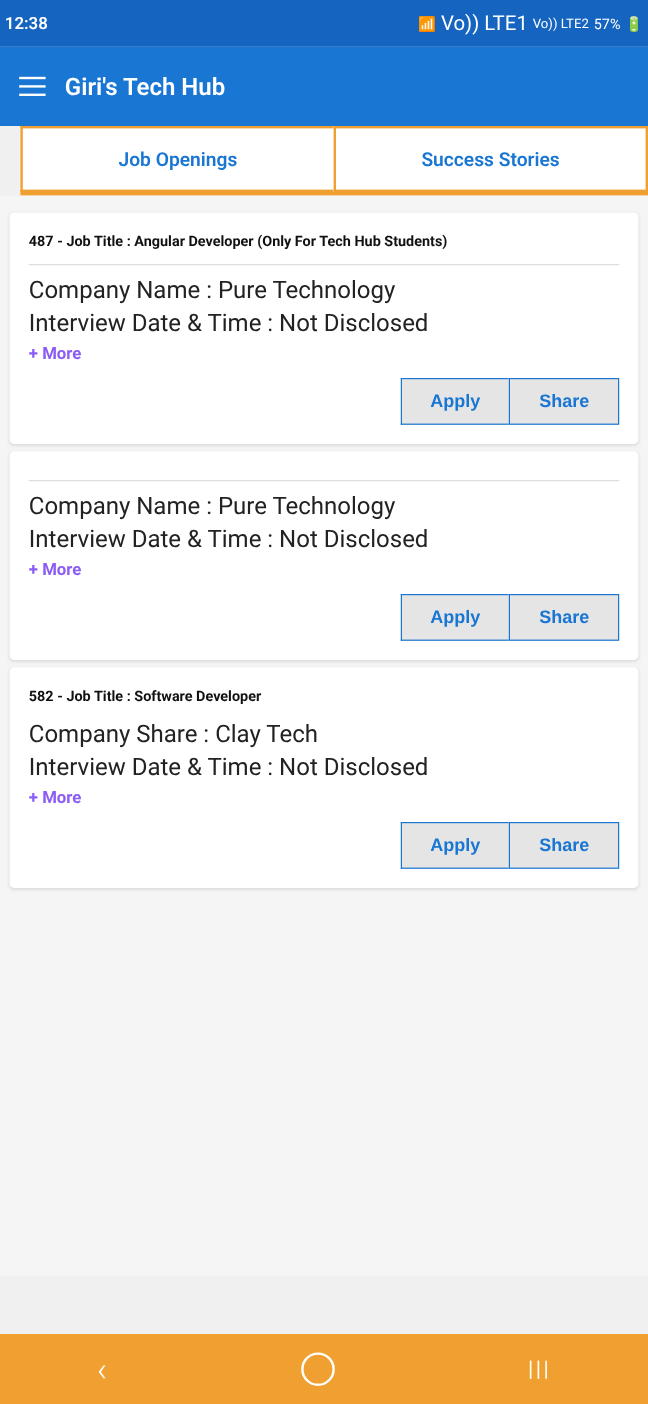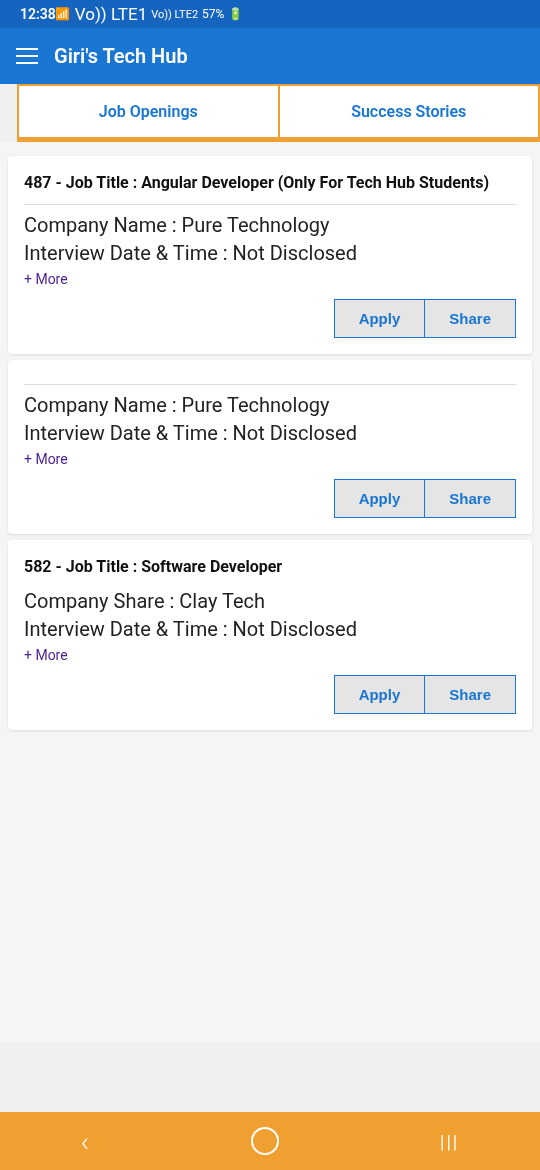--- a/index.html
+++ b/index.html
@@ -10,43 +10,44 @@
       width: 540px;
       min-height: 1170px;
       overflow-x: hidden;
     }
 
     
     .status-bar {
       background: #1565c0;
       color: white;
       display: flex;
-      align-items: center;
-      padding: 6px 20px;
-      height: 28px;
+      justify-content: space-between;
+      align-items: center;
+      padding: 6px 4px;
+      height: 39px;
     }
     .status-time {
       font-size: 14px;
       font-weight: 600;
     }
     .status-icons {
       display: flex;
       align-items: center;
       gap: 4px;
       font-size: 12px;
     }
 
     
     .header {
       background: #1976d2;
       color: white;
       display: flex;
       align-items: center;
       padding: 14px 16px;
-      height: 56px;
+      height: 66px;
     }
     .hamburger-icon {
       margin-right: 16px;
       cursor: pointer;
       display: flex;
       flex-direction: column;
       gap: 5px;
     }
     .hamburger-icon span {
       display: block;
@@ -93,40 +94,40 @@
 
     
     .job-card {
       background: white;
       margin: 6px 8px;
       border-radius: 4px;
       padding: 16px;
       box-shadow: 0 1px 3px rgba(0,0,0,0.1);
     }
     .job-title {
-      font-size: 16px;
+      font-size: 12px;
       font-weight: 700;
       color: #111;
       margin-bottom: 10px;
       line-height: 1.4;
     }
     .job-detail {
       font-size: 20px;
       color: #222;
       margin-bottom: 4px;
     }
     .divider {
       border: none;
       border-top: 1px solid #ddd;
       margin: 8px 0;
     }
     .more-link {
       font-size: 14px;
-      color: #4c1d95;
-      font-weight: 400;
+      color: #8b5cf6;
+      font-weight: 700;
       cursor: pointer;
       margin: 6px 0 12px 0;
     }
     .card-actions {
       display: flex;
       justify-content: flex-end;
       gap: 0;
       margin-top: 8px;
     }
     .action-btn {

